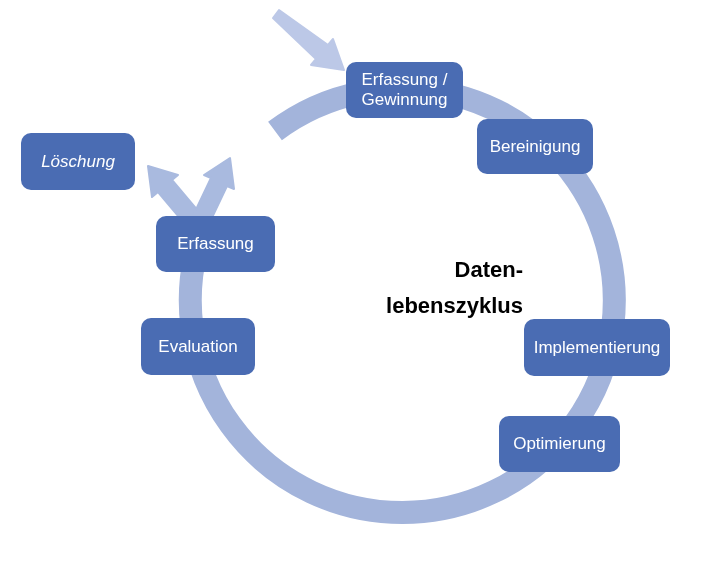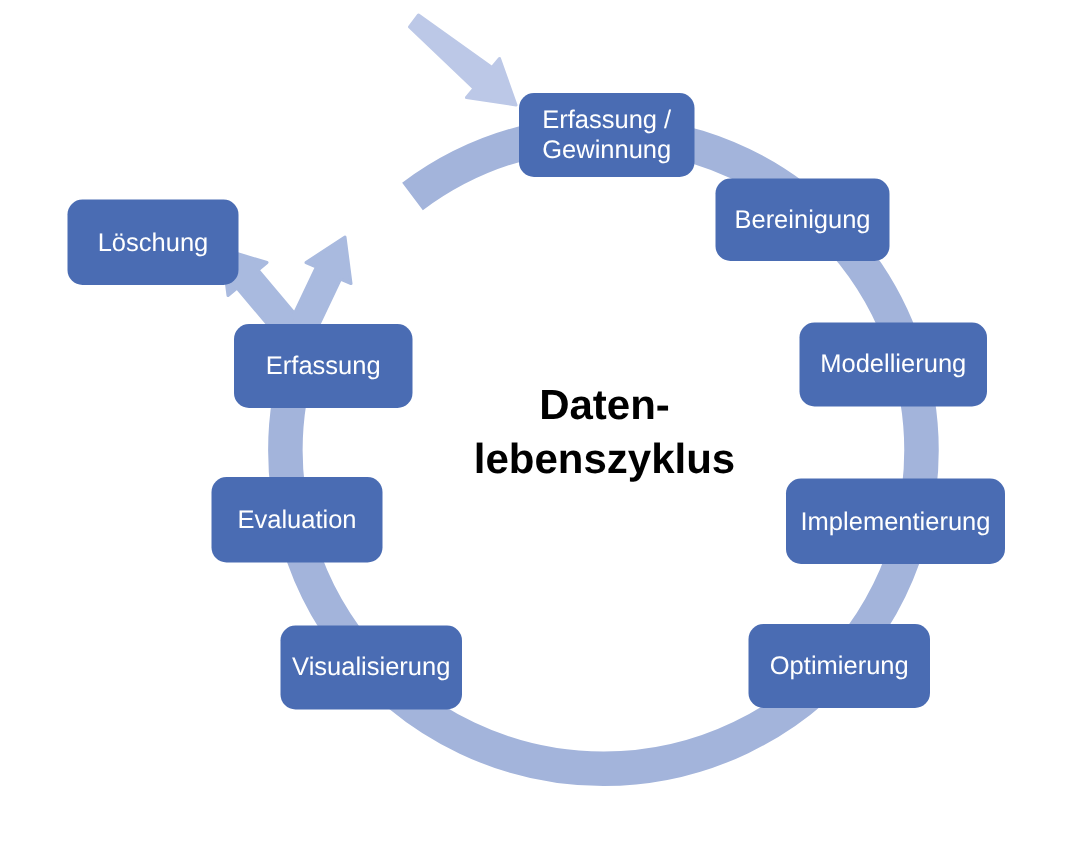--- a/index.html
+++ b/index.html
@@ -53,22 +53,22 @@
     white-space: pre-line;
     box-sizing: border-box;
     padding: 2px;
   }
   .title {
     position: absolute;
     z-index: 2;
     left: 283px;
     top: 252px;
     width: 240px;
-    text-align: center;
-    font-size: 28px;
+    text-align: right;
+    font-size: 22px;
     line-height: 36px;
     font-weight: bold;
     color: var(--title-text, #000000);
     white-space: pre-line;
   }
 </style>
 </head>
 <body>
 
 <div class="canvas">
@@ -82,32 +82,30 @@
     <polygon class="branch-arrow" points="204,218 172,180 178,175 148,166 152,197 158,192 190,230"></polygon>
 
     <polygon class="branch-arrow" points="192,218 211,178 204,175 230,158 234,189 227,186 208,226"></polygon>
   </svg>
 
   <div class="node" style="left:346px; top:62px;  width:117px; height:56px;">Erfassung /
 Gewinnung</div>
 
   <div class="node" style="left:477px; top:119px; width:116px; height:55px;">Bereinigung</div>
 
-  <div class="node" style="left:533px; top:215px; width:125px; height:56px;">Modellierung</div>
 
   <div class="node" style="left:524px; top:319px; width:146px; height:57px;">Implementierung</div>
 
   <div class="node" style="left:499px; top:416px; width:121px; height:56px;">Optimierung</div>
 
 
-  <div class="node" style="left:187px; top:417px; width:121px; height:56px;">Visualisierung</div>
 
   <div class="node" style="left:141px; top:318px; width:114px; height:57px;">Evaluation</div>
 
   <div class="node" style="left:156px; top:216px; width:119px; height:56px;">Erfassung</div>
 
 
-  <div class="node" style="left:45px;  top:133px; width:114px; height:57px;">Löschung</div>
+  <div class="node" style="left:21px;  top:133px; width:114px; height:57px;font-style:italic;">Löschung</div>
 
   <div class="title">Daten-
 lebenszyklus</div>
 
 </div>
 
 </body></html>

